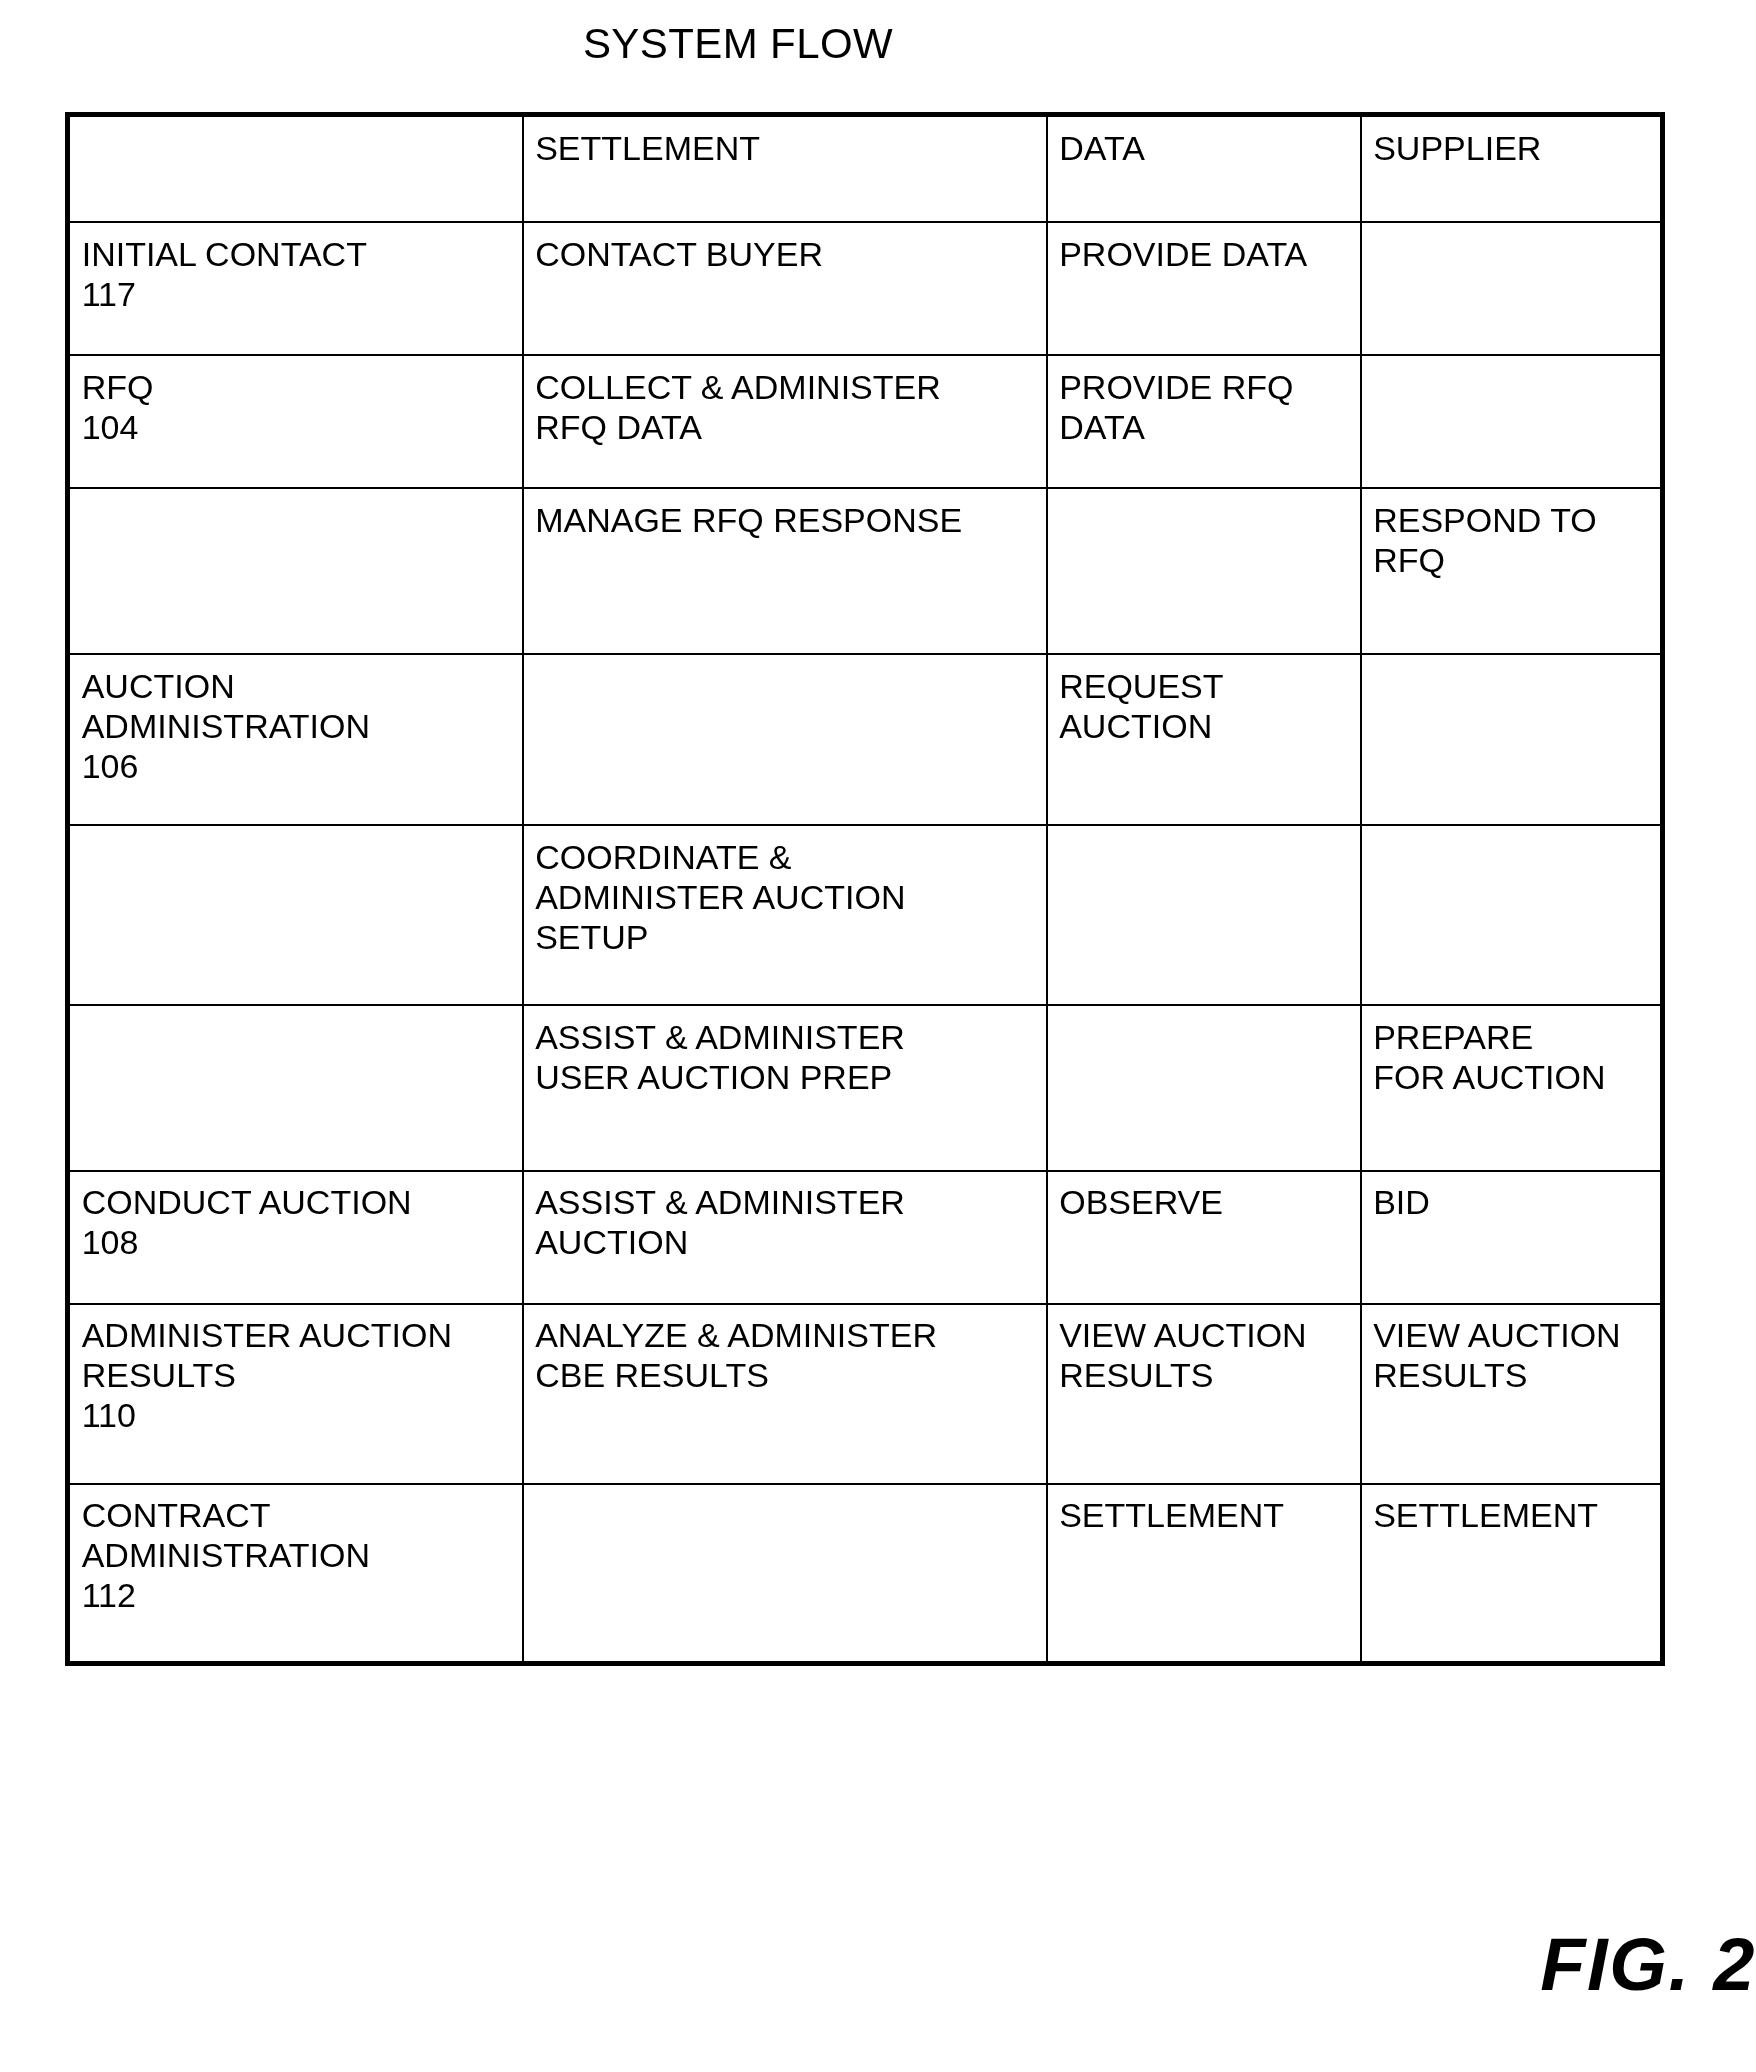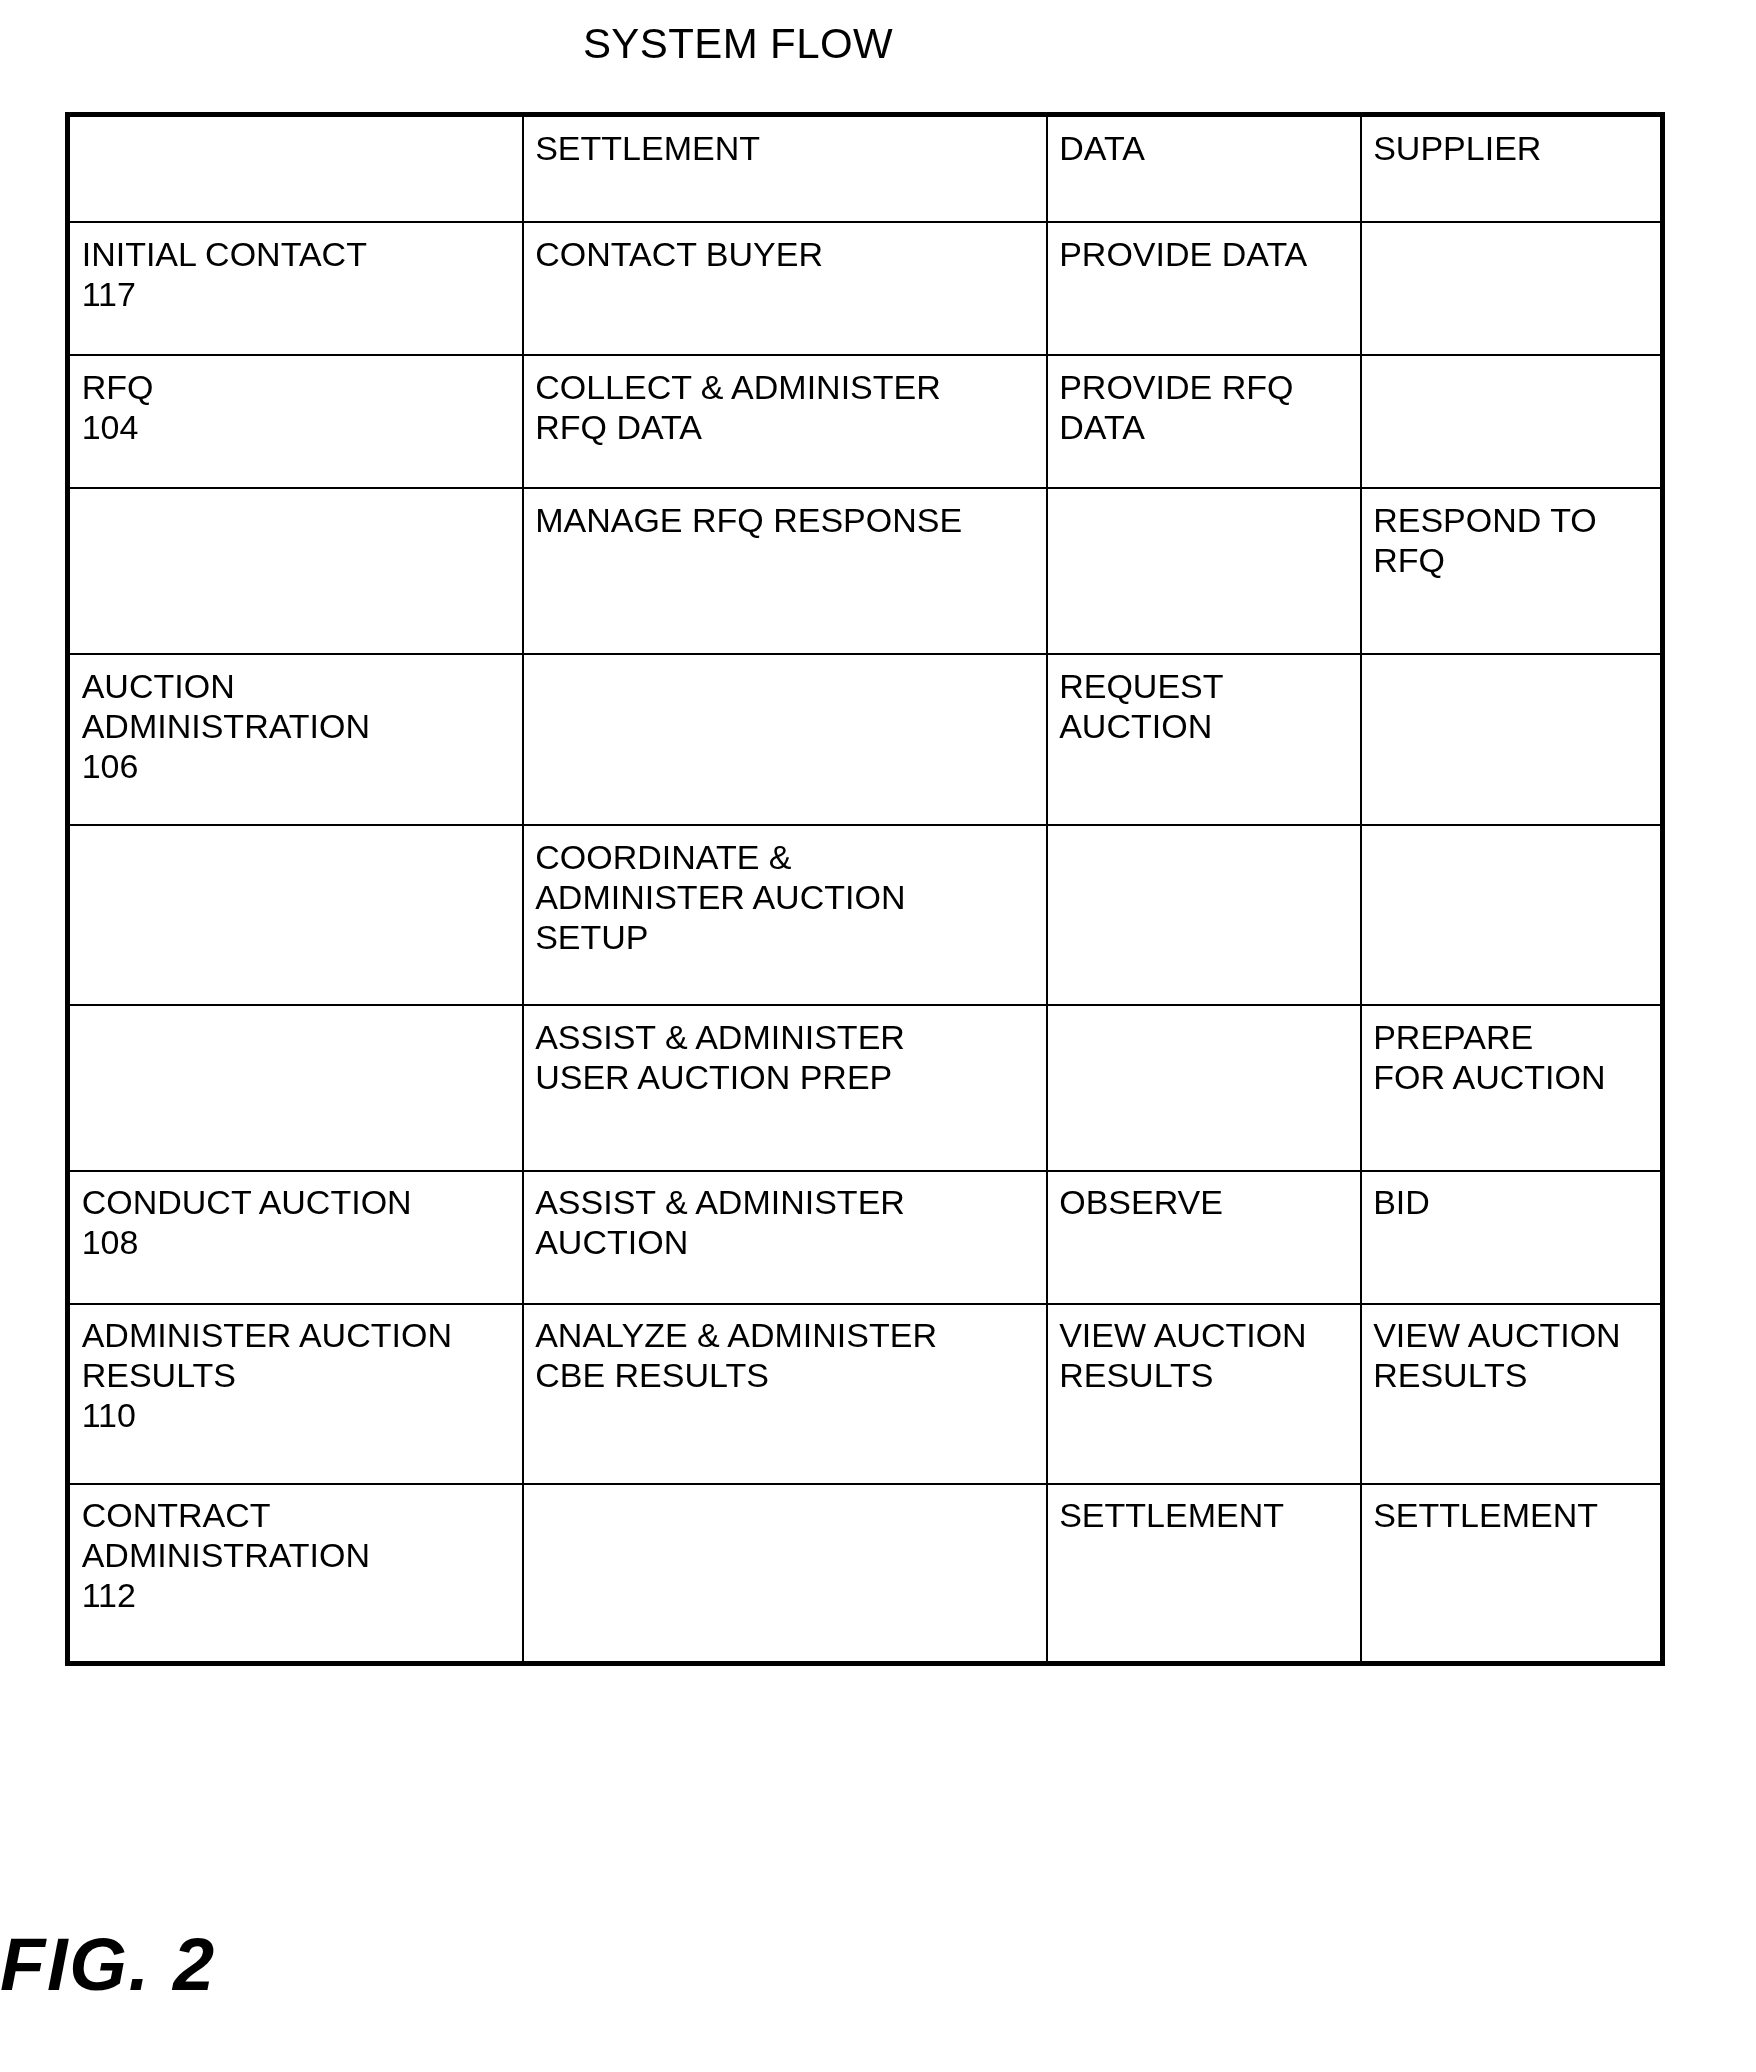--- a/index.html
+++ b/index.html
@@ -64,21 +64,21 @@
   tr.r-prep td   { height: 143px; }
   tr.r-108 td    { height: 111px; }
   tr.r-110 td    { height: 158px; }
   tr.r-112 td    { height: 156px; }
 
   #figure-caption {
     position: absolute;
     top: 1922px;
     left: 0;
     width: 1756px;
-    text-align: left;
+    text-align: right;
     font-size: 74px;
     font-weight: bold;
     font-style: italic;
     letter-spacing: 1.7px;
   }
 </style>
 </head>
 <body>
 
 <div id="figure-title">SYSTEM FLOW</div>

